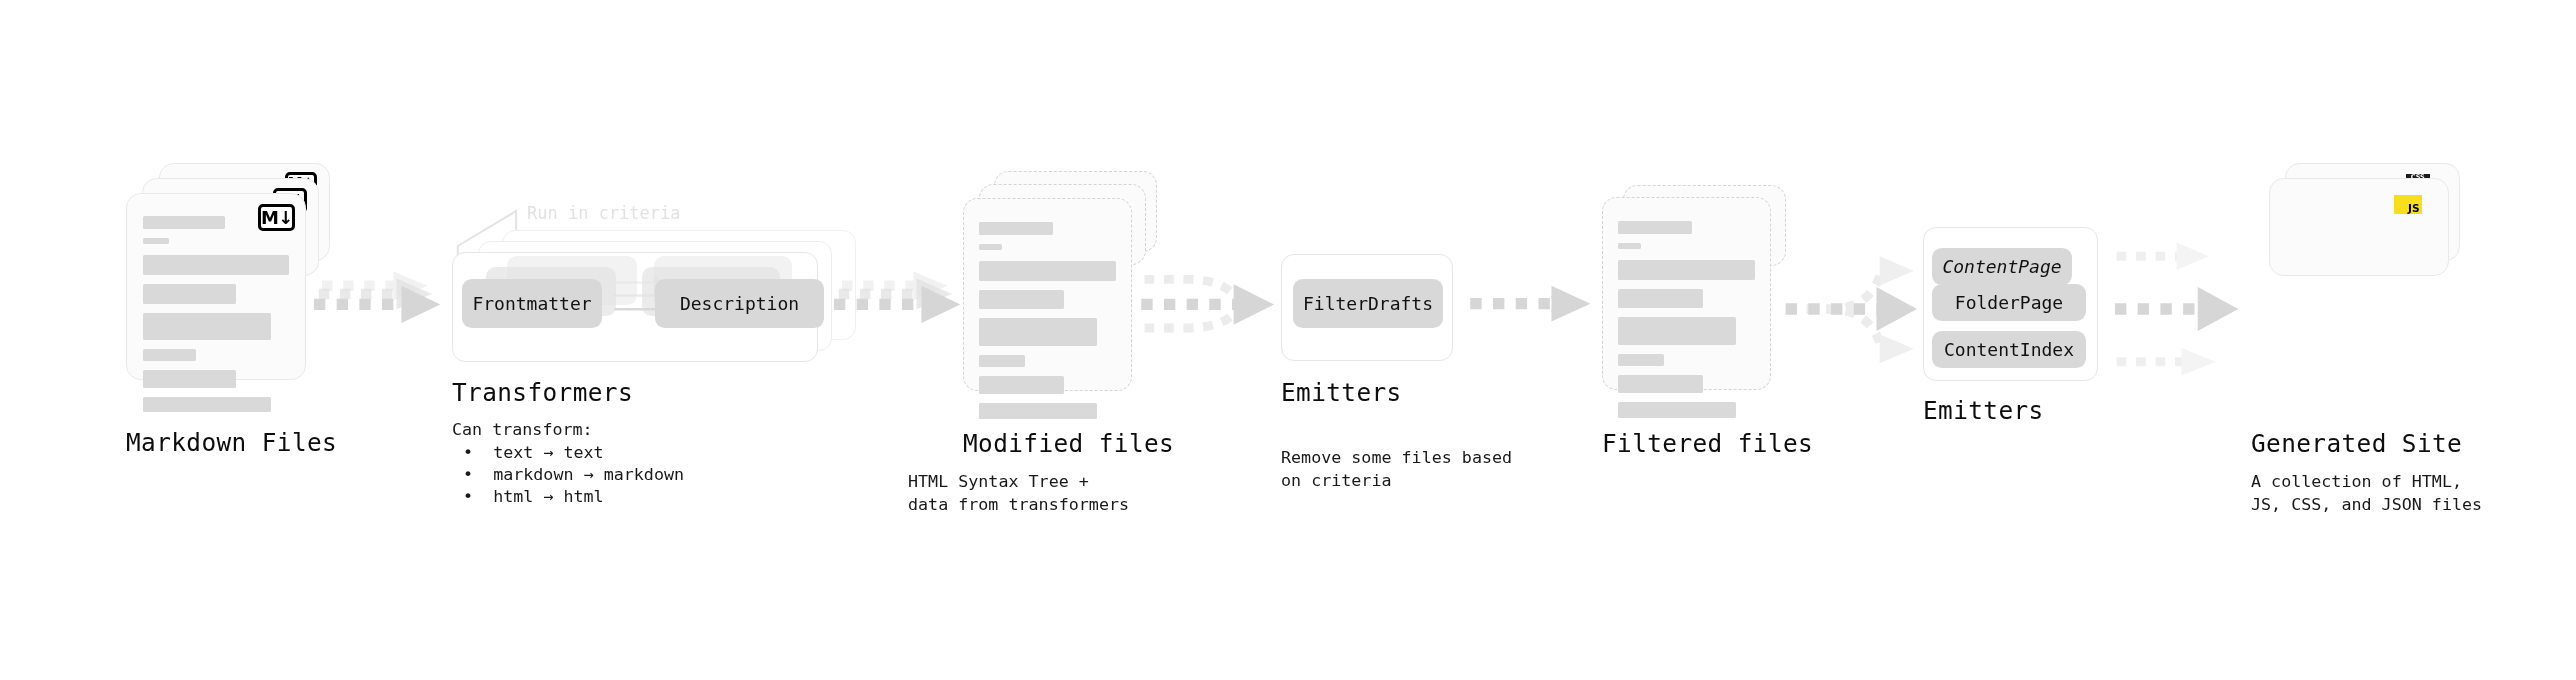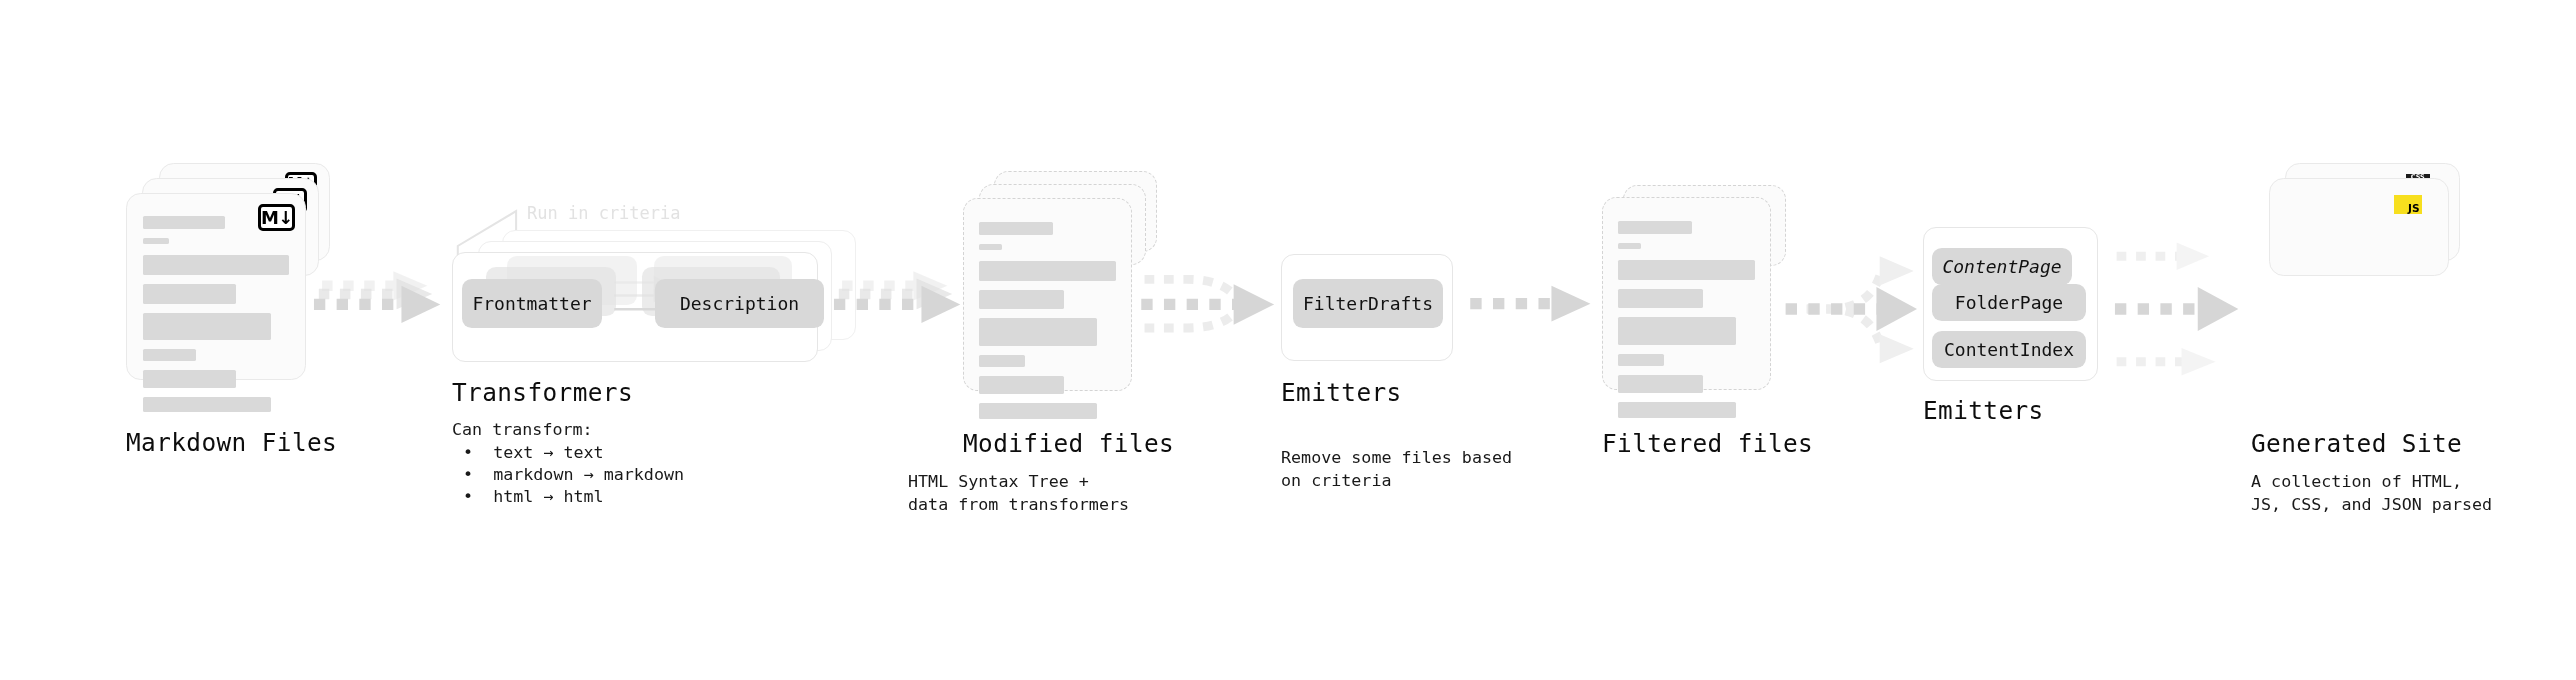--- a/index.html
+++ b/index.html
@@ -298,16 +298,16 @@
     </div>
 
     <div class="doc" style="left:18px; top:14.6px; width:180px; height:98px;">
       <div class="js-badge" style="right:26px; top:16.3px; width:28px; height:19.5px; font-size:10.6px; padding:0 2.4px 0.8px 0;">JS</div>
     </div>
 
   </div>
 
   <div class="caption" style="left:2251px; top:429px;">Generated Site</div>
   <div class="subcaption" style="left:2251px; top:470px;">A collection of HTML,
-JS, CSS, and JSON parsed</div>
+JS, CSS, and JSON files</div>
 
 </div>
 
 
 </body></html>

